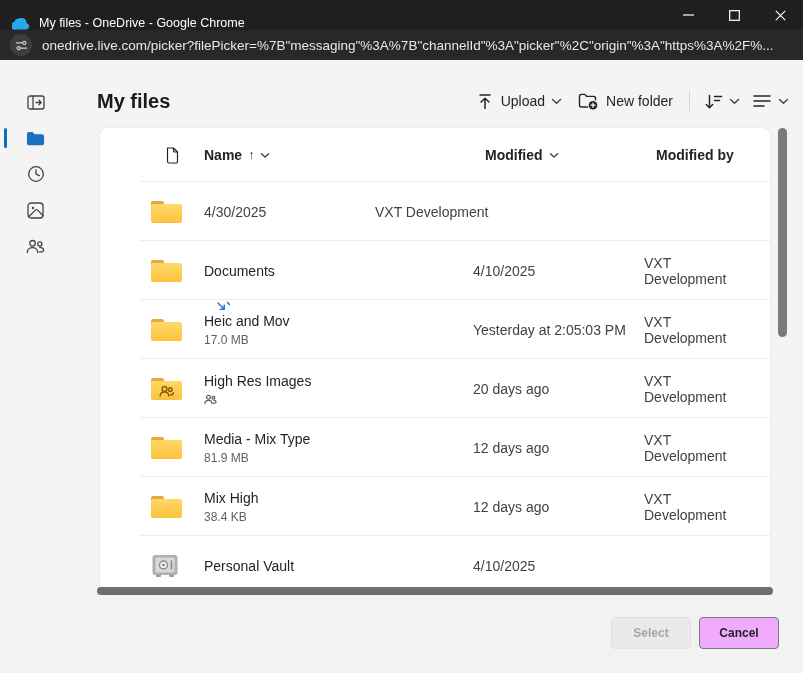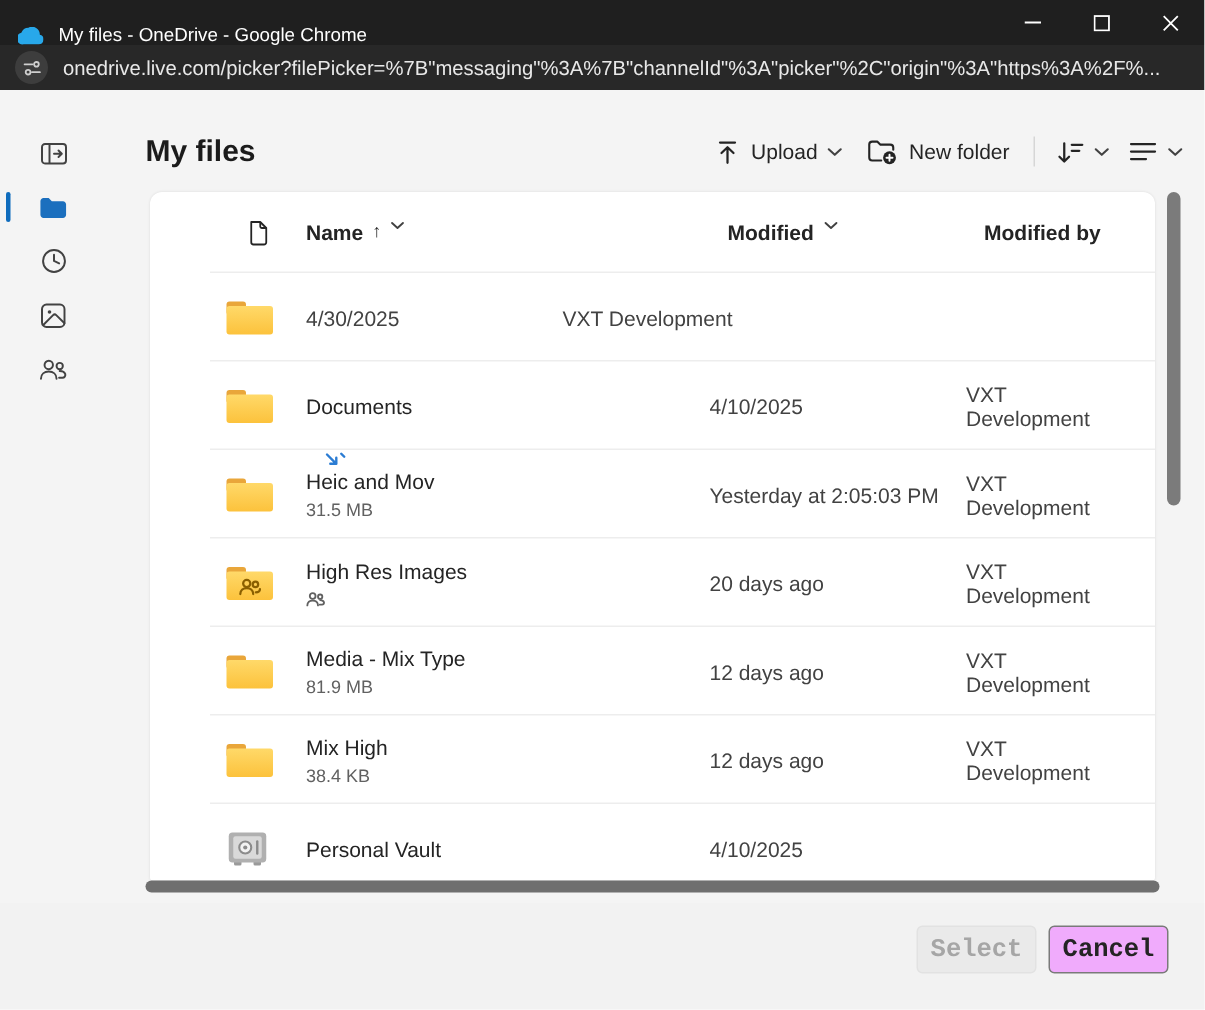--- a/index.html
+++ b/index.html
@@ -40,40 +40,40 @@
 
   
   .card{position:absolute;left:100px;top:128px;width:670px;height:459px;background:#ffffff;border-radius:8px 8px 2px 2px;box-shadow:0 0 2px rgba(0,0,0,.10);overflow:hidden;}
   .thead{height:54px;display:flex;align-items:center;padding-left:50px;position:relative;}
   .thead::after{content:"";position:absolute;left:40px;right:0;bottom:0;height:1px;background:#ededed;}
   .cell{flex:none;}
   .icon-cell{width:54px;display:flex;align-items:center;}
   .name-cell{width:269px;}
   .mod-cell{width:171px;font-size:14px;color:#424242;}
   .by-cell{flex:1;padding-right:14px;font-size:14px;color:#424242;min-width:0;}
-  .thead .hd{display:flex;gap:6px;font-size:14px;font-weight:600;color:#242424;cursor:pointer;}
+  .thead .hd{display:flex;align-items:center;gap:6px;font-size:14px;font-weight:600;color:#242424;cursor:pointer;}
   .thead .mod-cell,.thead .by-cell{font-weight:600;color:#242424;padding-left:12px;}
   .sort-arrow{font-size:12px;font-weight:400;color:#242424;}
   .doc-head-icon{margin-left:15px;}
 
   .row{height:59px;display:flex;align-items:center;padding-left:50px;position:relative;cursor:pointer;}
   .row::after{content:"";position:absolute;left:40px;right:0;bottom:0;height:1px;background:#ededed;}
   .row .name-cell{display:flex;flex-direction:column;justify-content:center;position:relative;height:100%;}
   .fname{font-size:14px;color:#242424;line-height:18px;}
   .fmeta{font-size:12px;color:#616161;margin-top:3px;line-height:14px;}
   .fmeta-icon{margin-top:4px;}
   .click-indicator{position:absolute;left:12px;top:1px;}
 
   
   .hscroll-thumb{position:absolute;left:97px;top:587px;width:676px;height:8px;border-radius:4px;background:#6f6f6f;z-index:5;}
   .vscroll-thumb{position:absolute;left:778px;top:128px;width:9px;height:209px;border-radius:5px;background:#7b7b7b;z-index:5;}
 
   
   .footer{position:absolute;left:0;right:0;bottom:0;height:71px;background:#f2f2f2;}
-  .btn{position:absolute;top:15px;height:32px;width:80px;border-radius:4px;font-family:Liberation Mono, monospace;font-size:17px;font-weight:600;}
+  .btn{position:absolute;top:15px;height:32px;width:80px;border-radius:4px;font-family:Liberation Sans, sans-serif;font-size:12px;font-weight:600;}
   .btn-select{right:112px;background:#eaeaea;border:1px solid #e2e2e2;color:#a6a6a6;}
   .btn-cancel{right:24px;background:#f0abfc;border:1px solid #7a7a7a;color:#242424;cursor:pointer;}
 </style>
 </head>
 <body>
 
 <svg width="0" height="0" style="position:absolute" aria-hidden="true">
   <defs>
     <linearGradient id="gfold" x1="0" y1="0" x2="0" y2="1">
       <stop offset="0" stop-color="#ffd969"></stop>
@@ -303,21 +303,21 @@
     </span>
       </div>
     <div class="cell name-cell">
       <span class="click-indicator">
         <svg width="15" height="14" viewBox="0 0 15 14" fill="none" stroke="#2b7cd3" stroke-width="1.6" stroke-linecap="round" stroke-linejoin="round">
           <path d="M2 2 l6.2 6.2 M8.2 8.2 v-4 M8.2 8.2 h-4"></path>
           <path d="M11.5 1.5 l2 2"></path>
         </svg>
       </span>
       <div class="fname">Heic and Mov</div>
-      <div class="fmeta">31.5 MB</div>
+      <div class="fmeta">17.0 MB</div>
     </div>
     <div class="cell mod-cell">Yesterday at 2:05:03 PM</div>
     <div class="cell by-cell">VXT Development</div>
   </div>
 
   <div class="row">
     <div class="cell icon-cell">
         <span>
       <svg width="33" height="26" viewBox="0 0 33 26">
         <rect x="1" y="2" width="13" height="9" rx="2" fill="#e9a63a"></rect>

